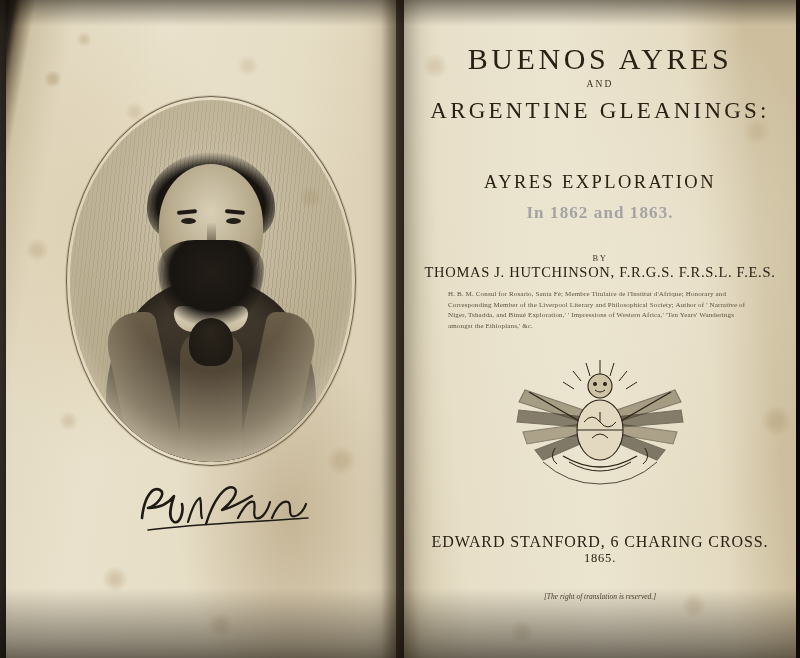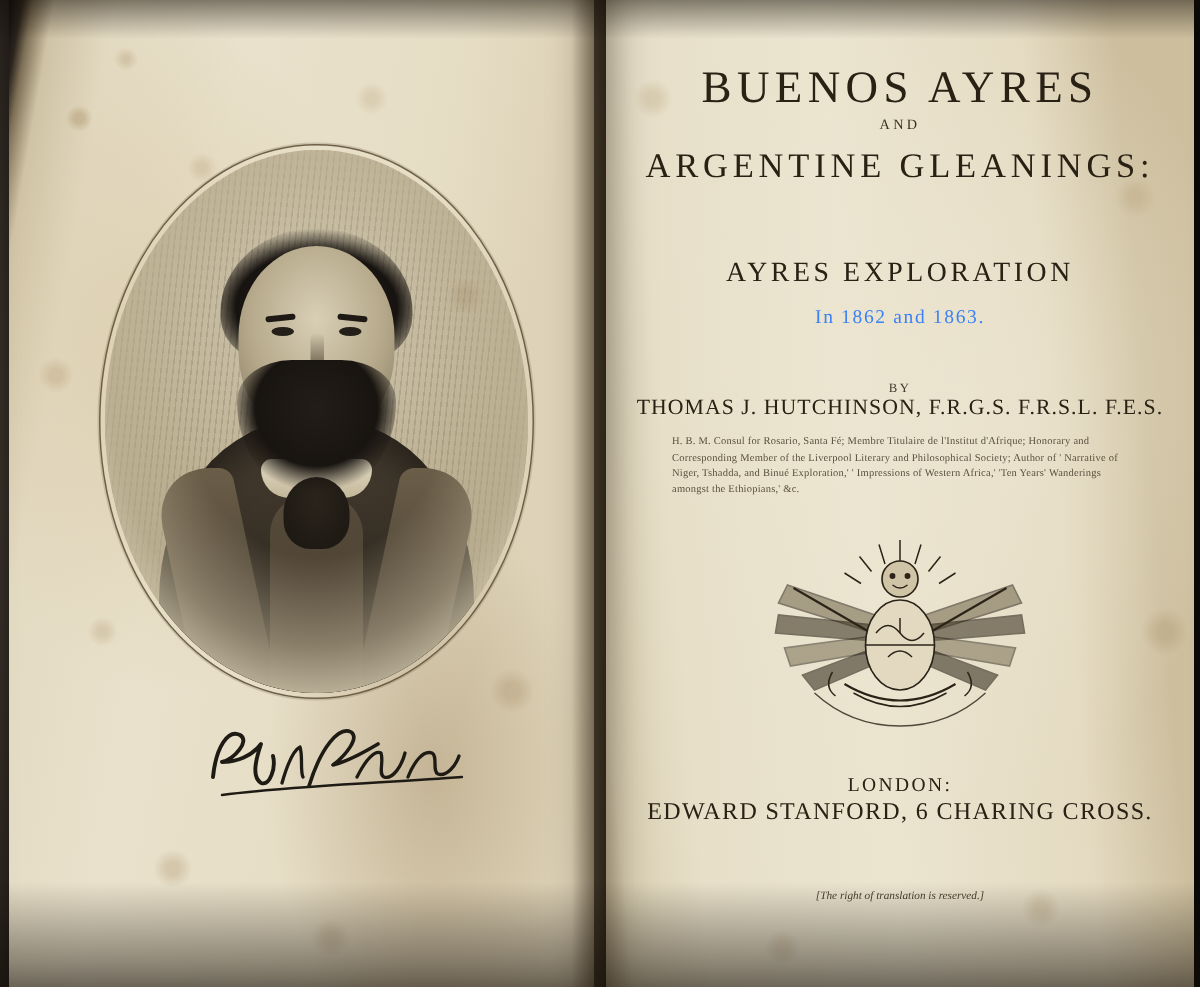--- a/index.html
+++ b/index.html
@@ -227,21 +227,21 @@
   .t-withextracts {
     position: absolute; left: 0; right: 0; top: 143px;
     font-size: 8px; letter-spacing: 1.5px; color: #43382a;
   }
   .t-salado {
     position: absolute; left: 0; right: 0; top: 172px;
     font-size: 18.5px; letter-spacing: 2.4px; color: #2a2115;
   }
   .t-years {
     position: absolute; left: 0; right: 0; top: 203px;
-    font-size: 13px; letter-spacing: 1.1px; color: #3b82f6;
+    font-size: 17px; letter-spacing: 1.1px; color: #a3a3a3; font-weight: bold;
   }
   .t-by {
     position: absolute; left: 0; right: 0; top: 253px;
     font-size: 8.5px; letter-spacing: 1.6px; color: #43382a;
   }
   .t-author {
     position: absolute; left: 0; right: 0; top: 264px;
     font-size: 14.5px; letter-spacing: 0.7px; color: #2a2115; text-align: center;
   }
   .t-creds {
@@ -363,20 +363,20 @@
           <path d="M115 60 v10" stroke-width="1"></path>
 
           <path d="M78 104 q37 22 74 0" stroke-width="1.4"></path>
           <path d="M84 110 q31 18 62 0" stroke-width="1"></path>
           <path d="M70 96 q-6 10 2 16 M160 96 q6 10 -2 16" stroke-width="1"></path>
           <path d="M58 110 q24 22 57 22 q33 0 57 -22" stroke-width="1" opacity=".8"></path>
         </g>
       </svg>
     </div>
 
-    <div class="t-london">LONDON:</div>
     <div class="t-publisher">EDWARD STANFORD, 6 CHARING CROSS.</div>
+    <div class="t-year">1865.</div>
     <div class="t-rights">[The right of translation is reserved.]</div>
   </div>
 
   <div class="top-shade"></div>
   <div class="bottom-shade"></div>
 </div>
 
 </body></html>

